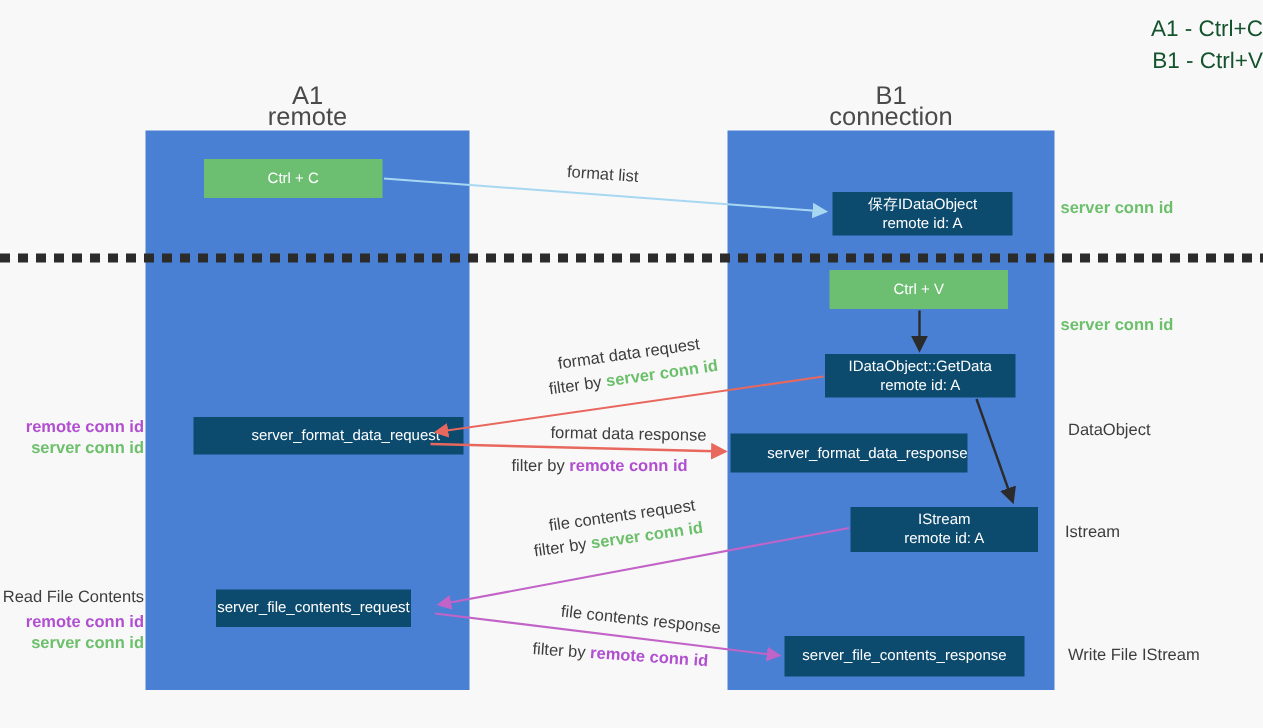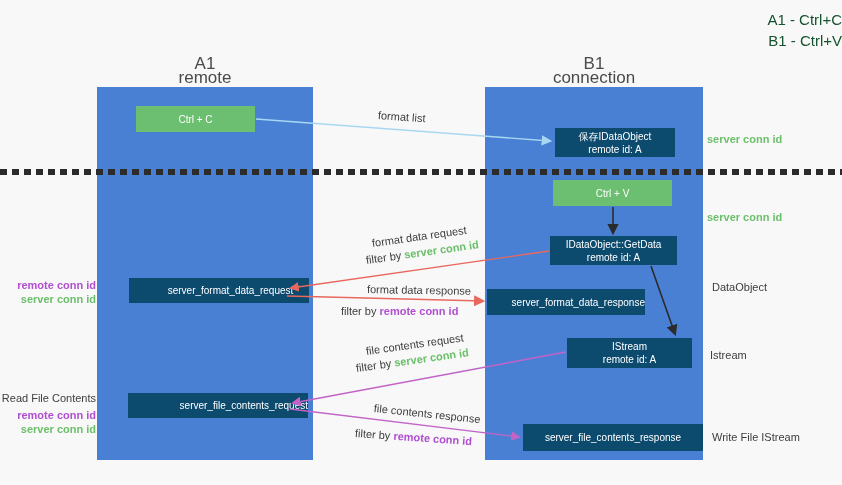--- a/index.html
+++ b/index.html
@@ -84,25 +84,25 @@
 
 <div class="node orange" style="left:487px; top:289px; width:158px; height:26px;text-align:right;">
   <div>server_format_data_response</div>
 </div>
 
 <div class="node orange" style="left:567px; top:338px; width:125px; height:30px;">
   <div>IStream</div>
   <div>remote id: A</div>
 </div>
 
-<div class="node orange" style="left:128px; top:393px; width:180px; height:25px;align-items:flex-end;">
+<div class="node orange" style="left:144px; top:393px; width:130px; height:25px;">
   <div>server_file_contents_request</div>
 </div>
 
-<div class="node orange" style="left:523px; top:424px; width:180px; height:27px;">
+<div class="node orange" style="left:523px; top:424px; width:160px; height:27px;">
   <div>server_file_contents_response</div>
 </div>
 
 <div class="side-lbl bold-green" style="left:707px; top:133px;">server conn id</div>
 <div class="side-lbl bold-green" style="left:707px; top:211px;">server conn id</div>
 <div class="side-lbl" style="left:712px; top:245px;margin-top:36px;">DataObject</div>
 <div class="side-lbl" style="left:710px; top:349px;">Istream</div>
 <div class="side-lbl" style="left:712px; top:431px;">Write File IStream</div>
 
 <div class="left-block" style="top:278px;">

